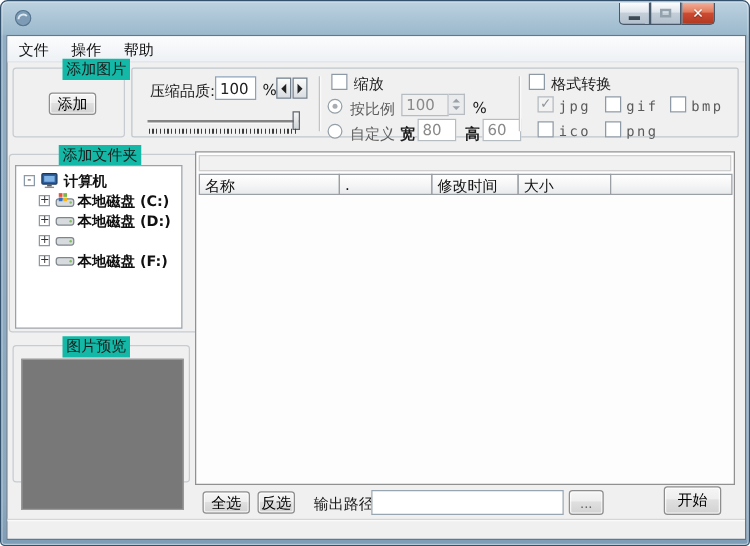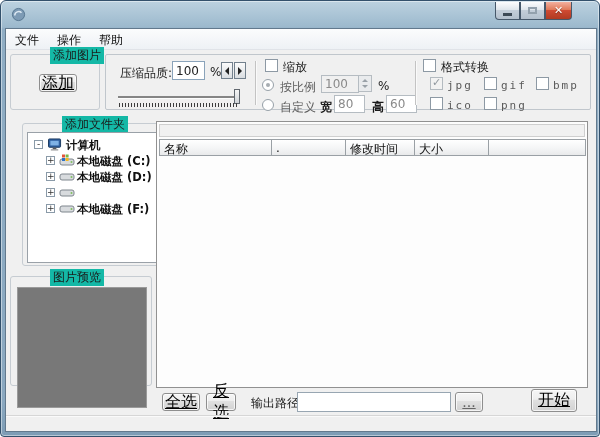--- a/index.html
+++ b/index.html
@@ -29,21 +29,21 @@
     background:#f0f0f0; border:1px solid #62798d; }
   .menubar { position:absolute; left:0; top:0; width:100%; height:21px;
     background:linear-gradient(180deg,#fbfcfd,#eef1f5); border-bottom:1px solid #e0e3e8; display:flex; }
   .menu-item { padding:3px 9px; color:#111; }
   
   .group { position:absolute; border:1px solid #c6ccd2; border-radius:3px; }
   .group-label { position:absolute; top:-8px; left:7px; background:#14b8a6; padding:0 3px; color:#1a1a1a; white-space:nowrap;margin-left:32px; }
   .btn { position:absolute; border:1px solid #8e8e8e; border-radius:3px; color:#000;
     background:linear-gradient(180deg,#f5f5f5,#eeeeee 45%,#e0e0e0 46%,#d2d2d2);
     box-shadow:inset 0 0 0 1px rgba(255,255,255,.75);
-    display:flex; align-items:center; justify-content:center; font-size:16px;text-decoration:underline; }
+    display:flex; align-items:center; justify-content:center; font-size:12px; }
   .tfield { position:absolute; border:1px solid #8aa3ba; background:#fff; font-size:12px;
     font-family:"DejaVu Sans", sans-serif; padding:0 3px; color:#222; }
   .tfield:disabled, .tfield.dis { background:#f0f0f0; color:#8a8a8a; border-color:#b5bcc2; }
   .cb { position:absolute; width:13px; height:13px; background:#fff; border:1px solid #8d99a4; }
   .cb.checked.dis { background:#f2f2f2; border-color:#b3bac0; }
   .cb.checked.dis::after { content:"✓"; position:absolute; left:1px; top:-2px; font-size:11px; color:#8f979e; }
   .radio { position:absolute; width:12px; height:12px; border-radius:50%; border:1px solid #96a0a8; background:#fff; }
   .radio.sel::after { content:""; position:absolute; left:3px; top:3px; width:4px; height:4px; border-radius:50%; background:#a7adb2; }
   .lbl { position:absolute; white-space:nowrap; color:#1a1a1a; }
   .lbl.gray { color:#5f5f5f; }
@@ -171,21 +171,21 @@
       <span class="cb" style="left:378px; top:22px;"></span>
       <span class="fmt-lbl" style="left:395px; top:24px;">gif</span>
       <span class="cb" style="left:430px; top:22px;"></span>
       <span class="fmt-lbl" style="left:447px; top:24px;">bmp</span>
       <span class="cb" style="left:324px; top:42px;"></span>
       <span class="fmt-lbl" style="left:341px; top:44px;">ico</span>
       <span class="cb" style="left:378px; top:42px;"></span>
       <span class="fmt-lbl" style="left:395px; top:44px;">png</span>
     </div>
 
-    <div class="group" style="left:16px; top:94px; width:156px; height:143px;">
+    <div class="group" style="left:1px; top:94px; width:156px; height:143px;">
       <span class="group-label">添加文件夹</span>
       <div class="treebox">
 
         <div class="trow" style="top:4px;">
           <span class="expander" style="left:6px;">-</span>
           <span class="ticon" style="left:19px;">
             <svg width="16" height="13" viewBox="0 0 16 14">
                 <rect x="1" y="1" width="13" height="9" rx="1" fill="#2f5f9e" stroke="#17365c"></rect>
                 <rect x="3" y="3" width="9" height="5" fill="#7fb2e5"></rect>
                 <rect x="5.5" y="10.5" width="4" height="1.6" fill="#5a5a5a"></rect>

